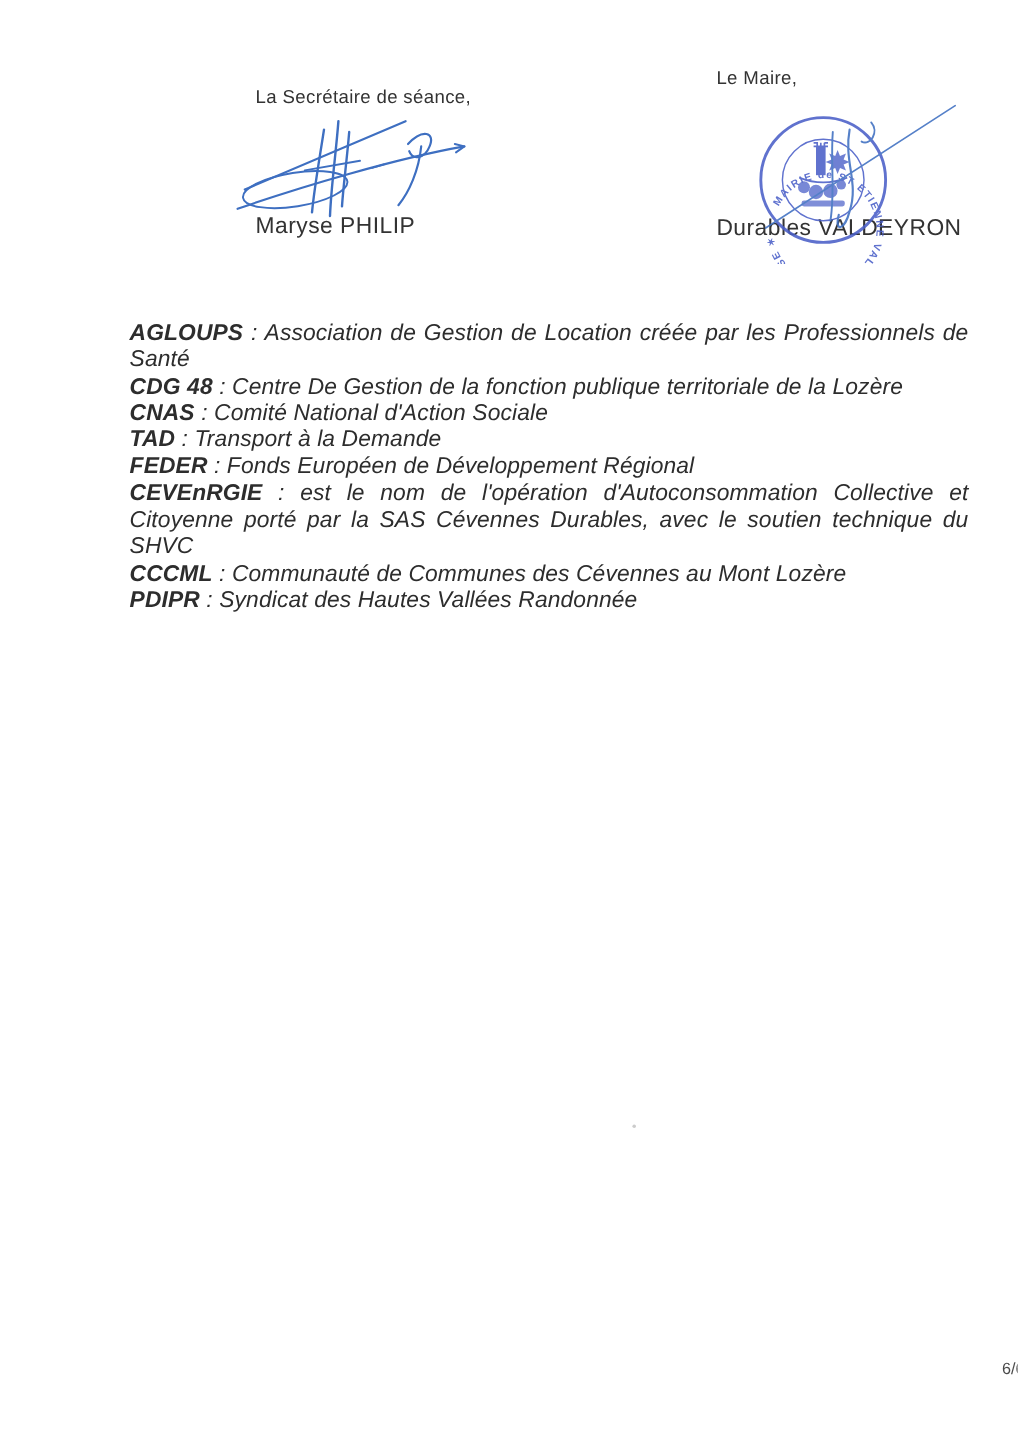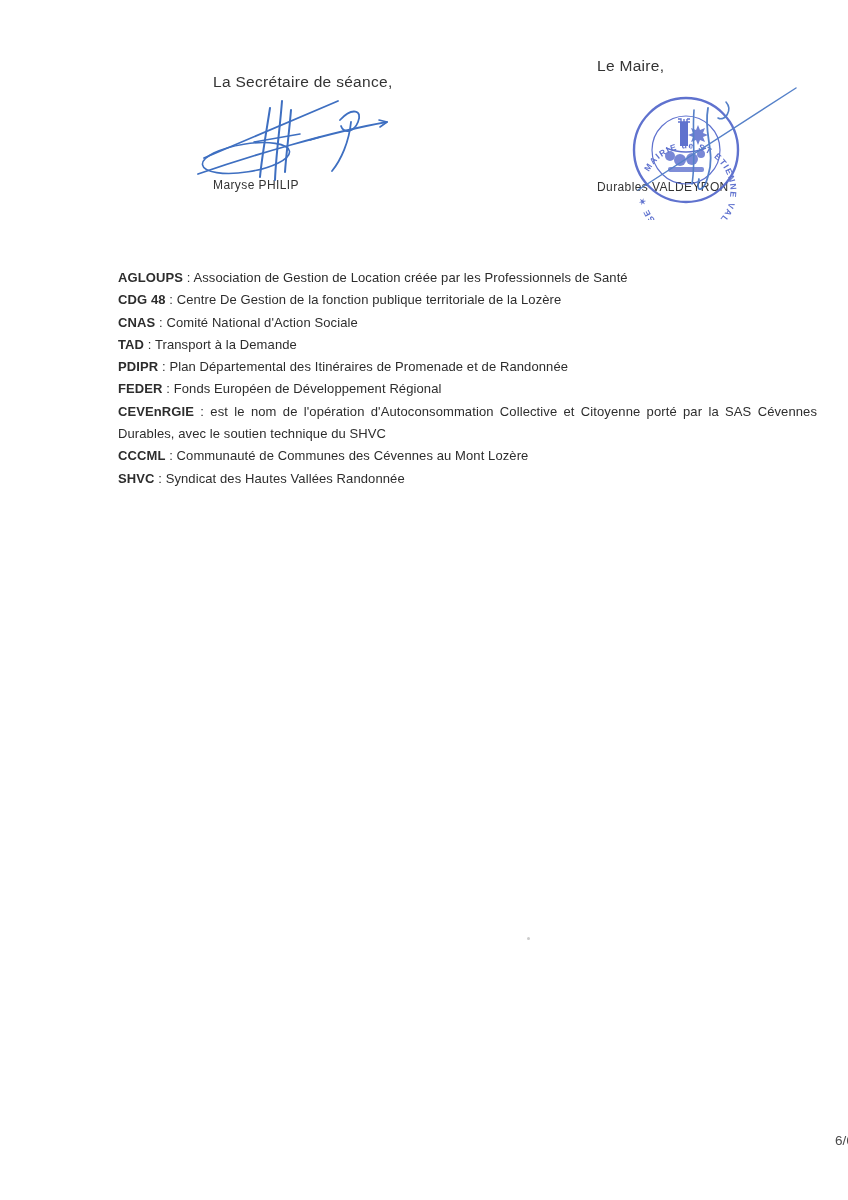--- a/index.html
+++ b/index.html
@@ -16,39 +16,40 @@
   }
   .sig-title {
     position: absolute;
     font-size: 15.5px;
     letter-spacing: 0.3px;
     color: #333333;
     white-space: nowrap;
   }
   .sig-name {
     position: absolute;
-    font-size: 12px;
+    font-size: 19px;
     letter-spacing: 0.4px;
     color: #333333;
     white-space: nowrap;
     z-index: 1;
   }
   #secretary-title { left: 173px; top: 73px; }
   #secretary-name  { left: 173px; top: 178px; }
   #mayor-title     { left: 557px; top: 57px; }
   #mayor-name      { left: 557px; top: 180px; }
   .sig-art { position: absolute; z-index: 2; pointer-events: none; }
   #secretary-signature { left: 150px; top: 92px; }
   #mayor-stamp         { left: 568px; top: 80px; }
   .abbr-list {
     position: absolute;
-    left: 78px;
+    left: 68px;
     top: 267px;
     width: 699px;
-    font-size: 13px;
+    font-style: italic;
+    font-size: 19px;
     line-height: 22.3px;
     color: #2d2d2d;
     letter-spacing: 0.1px;
   }
   .abbr-row { text-align: justify; }
   .abbr-term { font-weight: bold; }
   .page-number {
     position: absolute;
     left: 795px;
     top: 1133px;
@@ -129,28 +130,27 @@
     <div class="abbr-row"><span class="abbr-term">AGLOUPS</span><span class="abbr-sep"> : </span><span class="abbr-def">Association de Gestion de Location créée par les Professionnels de Santé</span></div>
 
     <div class="abbr-row"><span class="abbr-term">CDG 48</span><span class="abbr-sep"> : </span><span class="abbr-def">Centre De Gestion de la fonction publique territoriale de la Lozère</span></div>
 
 
     <div class="abbr-row"><span class="abbr-term">CNAS</span><span class="abbr-sep"> : </span><span class="abbr-def">Comité National d'Action Sociale</span></div>
 
     <div class="abbr-row"><span class="abbr-term">TAD</span><span class="abbr-sep"> : </span><span class="abbr-def">Transport à la Demande</span></div>
 
 
-    <div class="abbr-row"><span class="abbr-term">PDIPR</span><span class="abbr-sep"> : </span><span class="abbr-def">Plan Départemental des Itinéraires de Promenade et de Randonnée</span></div>
 
     <div class="abbr-row"><span class="abbr-term">FEDER</span><span class="abbr-sep"> : </span><span class="abbr-def">Fonds Européen de Développement Régional</span></div>
 
     <div class="abbr-row"><span class="abbr-term">CEVEnRGIE</span><span class="abbr-sep"> : </span><span class="abbr-def">est le nom de l'opération d'Autoconsommation Collective et Citoyenne porté par la SAS Cévennes Durables, avec le soutien technique du SHVC</span></div>
 
     <div class="abbr-row"><span class="abbr-term">CCCML</span><span class="abbr-sep"> : </span><span class="abbr-def">Communauté de Communes des Cévennes au Mont Lozère</span></div>
 
-    <div class="abbr-row"><span class="abbr-term">SHVC</span><span class="abbr-sep"> : </span><span class="abbr-def">Syndicat des Hautes Vallées Randonnée</span></div>
+    <div class="abbr-row"><span class="abbr-term">PDIPR</span><span class="abbr-sep"> : </span><span class="abbr-def">Syndicat des Hautes Vallées Randonnée</span></div>
   </div>
 
   <div class="speck"></div>
 
   <div class="page-number">6/6</div>
 
 </div>
 
 </body></html>

